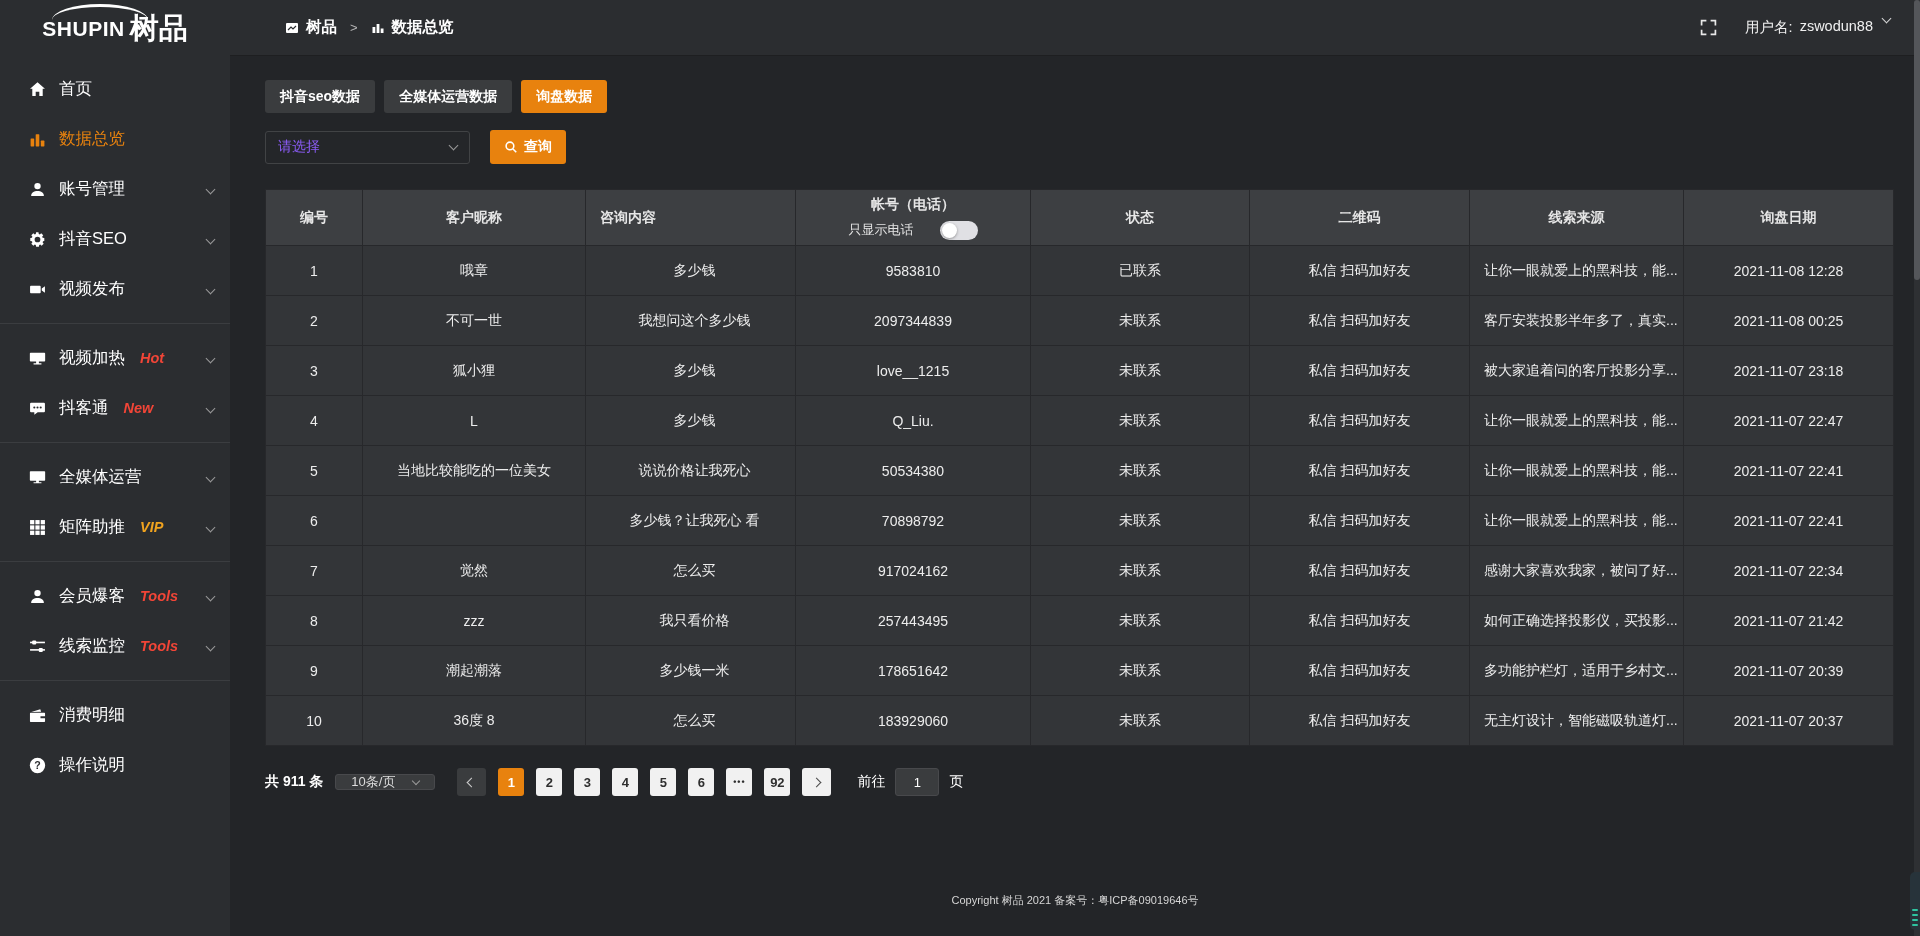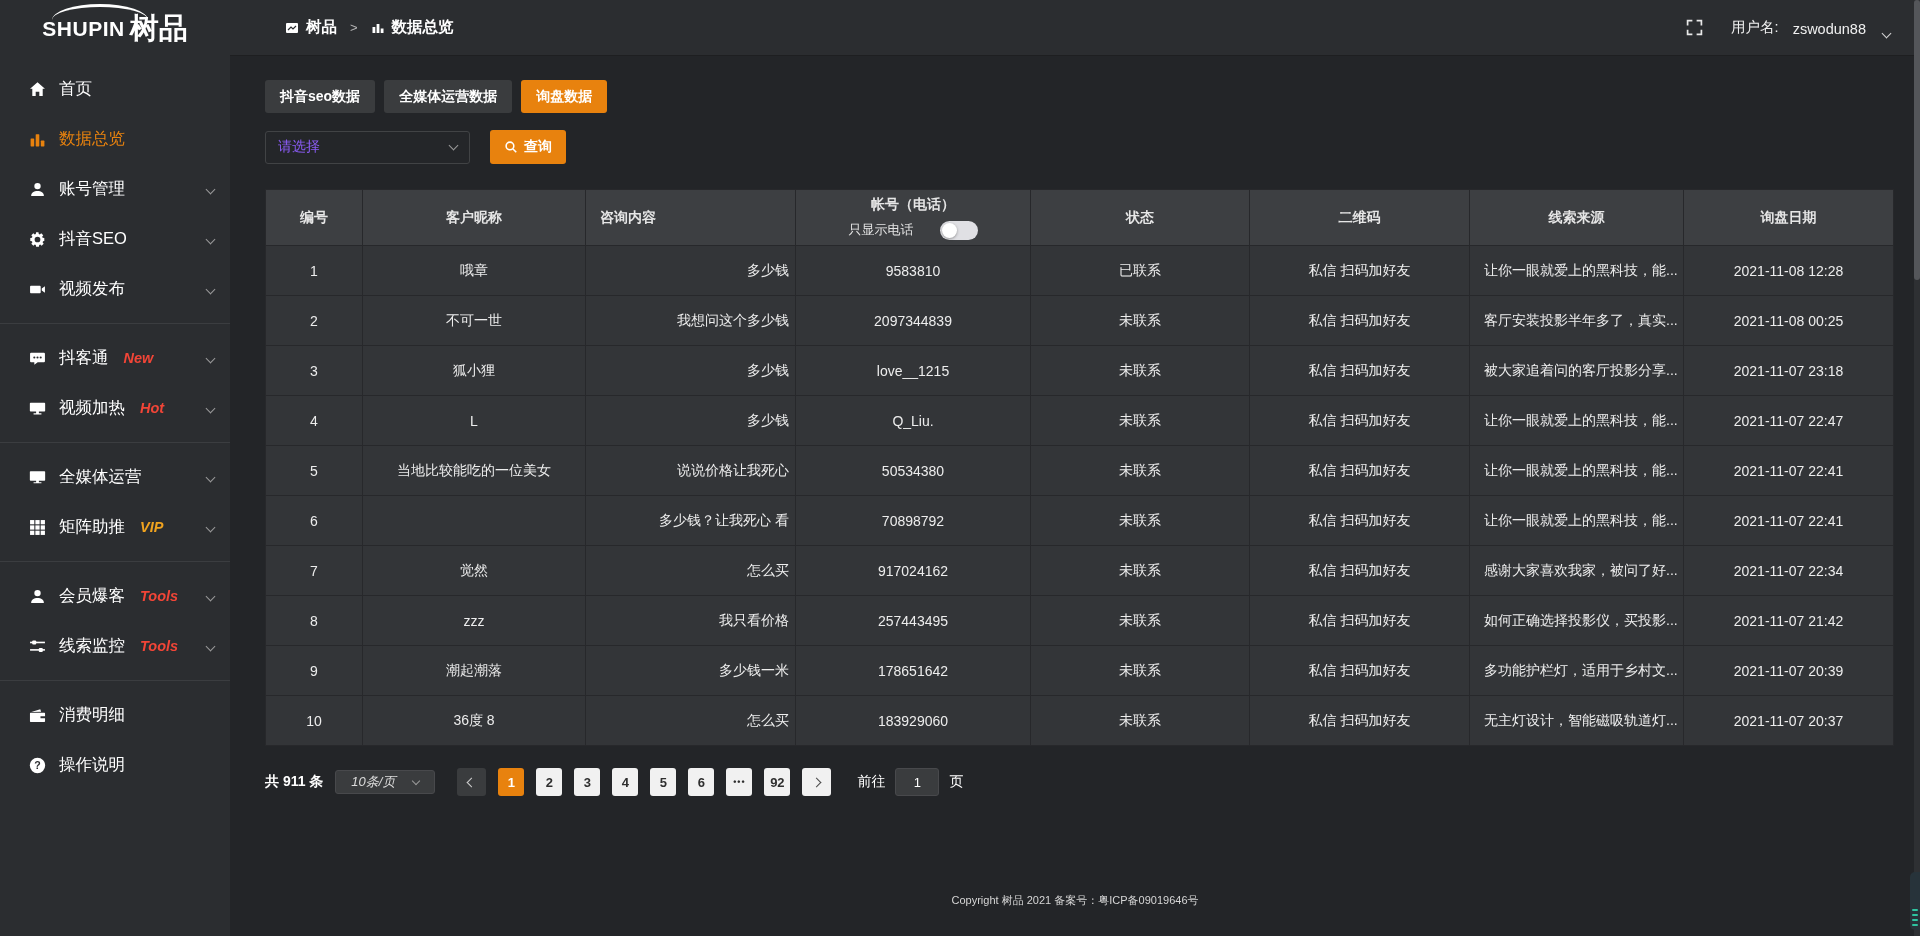--- a/index.html
+++ b/index.html
@@ -35,21 +35,21 @@
   
   .main { flex: 1; display: flex; flex-direction: column; background: #232528; min-width: 0; }
   .topbar { height: 56px; flex-shrink: 0; background: #2b2d30; border-bottom: 1px solid #1e1f21;
     display: flex; align-items: center; padding: 0 30px 0 55px; }
   .breadcrumb { display: flex; align-items: center; gap: 7px; color: #fff; font-size: 15.5px; font-weight: bold; }
   .bc-icon { display: inline-flex; align-items: center; }
   .bc-sep { color: #b5b5b5; font-size: 13px; font-weight: normal; margin: 0 6px; }
   .bc-item { cursor: default; }
   .user-area { margin-left: auto; display: flex; align-items: center; gap: 28px; }
   .fs-icon { display: inline-flex; cursor: pointer; }
-  .username { color: #f0f0f0; font-size: 14.5px; display: inline-flex; align-items: flex-end; gap: 14px; cursor: pointer; }
+  .username { color: #f0f0f0; font-size: 14.5px; display: inline-flex; align-items: flex-start; gap: 7px; cursor: pointer; }
   .user-chev { border-color: #d5d5d5; margin-left: 3px; margin-top: -3px; }
 
   
   .content { padding: 0 0 0 35px; flex: 1; }
   .tabs { margin-top: 24px; display: flex; gap: 9px; }
   .tab { height: 33px; padding: 0 15px; border: none; border-radius: 3px; background: #3a3c3e;
     color: #fff; font-size: 14px; font-weight: bold; cursor: pointer; font-family: inherit; }
   .tab.active { background: var(--accent, #e8820e); }
 
   .filterbar { margin-top: 17px; display: flex; align-items: center; }
@@ -64,33 +64,33 @@
     background: var(--accent, #e8820e); color: #fff; font-size: 14px; font-weight: bold; cursor: pointer;
     display: inline-flex; align-items: center; gap: 6px; font-family: inherit; }
 
   
   .data-table { margin-top: 25px; width: 1628px; border-collapse: collapse; table-layout: fixed; background: #333538; }
   .data-table th, .data-table td { border: 1px solid #27282b; }
   .data-table col:nth-child(1) { width: 97px; }
   .data-table thead th { height: 56px; background: #3d3f42; color: #e6e6e6; font-size: 14px; font-weight: bold; text-align: center; }
   .data-table thead th:nth-child(3) { text-align: left; padding-left: 14px; }
   .data-table tbody td { height: 50px; color: #ededed; font-size: 14px; text-align: center; padding: 0 6px; overflow: hidden; white-space: nowrap; }
-  .data-table td.left, .data-table th.left { text-align: right; padding-left: 14px; }
+  .data-table td.left, .data-table th.left { text-align: center; padding-left: 14px; }
   .orange { color: var(--link, #e8821e); }
   td[data-interactable="true"] { cursor: pointer; }
   .th-line2 { margin-top: 7px; display: flex; align-items: center; justify-content: center; font-size: 13px; font-weight: normal; color: #e3e3e3; gap: 20px; }
   .toggle { width: 38px; height: 19px; background: #e0e0e4; border-radius: 10px; position: relative; margin-left: 6px; cursor: pointer; display: inline-block; }
   .toggle::after { content: ""; position: absolute; left: 2px; top: 2px; width: 15px; height: 15px;
     background: #fff; border-radius: 50%; box-shadow: 0 1px 3px rgba(0,0,0,.35); }
 
   
   .pagination { margin-top: 22px; display: flex; align-items: center; color: #fff; font-size: 14px; }
   .total { font-weight: bold; margin-right: 12px; }
-  .page-size { width: 100px; height: 24px; background: #3a3c3e; border: 1px solid #48494c; border-radius: 3px;
-    display: inline-flex; align-items: center; justify-content: center; gap: 18px; color: #dcdcdc; font-size: 13px; cursor: pointer; font-style: italic; }
+  .page-size { width: 100px; height: 16px; background: #3a3c3e; border: 1px solid #48494c; border-radius: 3px;
+    display: inline-flex; align-items: center; justify-content: center; gap: 18px; color: #dcdcdc; font-size: 13px; cursor: pointer; }
   .ps-chev { margin-top: -3px; width: 6px; height: 6px; }
   .pg-nav { width: 29px; height: 28px; border: none; border-radius: 3px; cursor: pointer;
     display: inline-flex; align-items: center; justify-content: center; }
   .pg-nav.prev { margin-left: 22px; background: #3a3c3e; }
   .pg-nav.prev .chev { border-color: #cfcfcf; }
   .pg-nav.next { margin-left: 12px; background: #f1f1f1; }
   .pg-nav.next .chev { border-color: #4a4a4a; }
   .pages { display: inline-flex; }
   .pg { min-width: 26px; height: 28px; margin-left: 12px; padding: 0 4px; border: none; border-radius: 3px;
     background: #f1f1f1; color: #2f2f2f; font-size: 13px; font-weight: bold; cursor: pointer; font-family: inherit;
@@ -172,40 +172,40 @@
               <path fill="currentColor" d="M1 4.5h9.2a.8.8 0 0 1 .8.8v5.4a.8.8 0 0 1-.8.8H1.8a.8.8 0 0 1-.8-.8V5.3a.8.8 0 0 1 .8-.8zM12 7l3-2v6l-3-2z"></path>
             </svg>
           </span>
           <span class="mi-label" data-interactable="false">视频发布</span>
           <i class="chev chev-down menu-chev" data-interactable="false"></i>
         </div>
         <div class="menu-divider" data-interactable="false"></div>
         <div class="menu-item" data-interactable="true">
           <span class="mi-icon" data-interactable="false">
             <svg viewBox="0 0 16 16" width="17" height="17">
+              <path fill="currentColor" d="M1.5 2.5h13a.7.7 0 0 1 .7.7v7a.7.7 0 0 1-.7.7h-5.2v1.6h2.4v1.1H4.3v-1.1h2.4v-1.6H1.5a.7.7 0 0 1-.7-.7v-7a.7.7 0 0 1 .7-.7z"></path>
+            </svg>
+          </span>
+          <span class="mi-label" data-interactable="false">视频加热</span>
+          <span class="badge red" data-interactable="false">Hot</span>
+          <i class="chev chev-down menu-chev" data-interactable="false"></i>
+        </div>
+        <div class="menu-item" data-interactable="true">
+          <span class="mi-icon" data-interactable="false">
+            <svg viewBox="0 0 16 16" width="17" height="17">
               <path fill="currentColor" d="M2 2.5h12a1 1 0 0 1 1 1v7a1 1 0 0 1-1 1H8.2L5 13.9v-2.4H2a1 1 0 0 1-1-1v-7a1 1 0 0 1 1-1z"></path>
               <g fill="#2b2d30">
                 <circle cx="5" cy="7" r="1"></circle>
                 <circle cx="8" cy="7" r="1"></circle>
                 <circle cx="11" cy="7" r="1"></circle>
               </g>
             </svg>
           </span>
           <span class="mi-label" data-interactable="false">抖客通</span>
           <span class="badge red" data-interactable="false">New</span>
-          <i class="chev chev-down menu-chev" data-interactable="false"></i>
-        </div>
-        <div class="menu-item" data-interactable="true">
-          <span class="mi-icon" data-interactable="false">
-            <svg viewBox="0 0 16 16" width="17" height="17">
-              <path fill="currentColor" d="M1.5 2.5h13a.7.7 0 0 1 .7.7v7a.7.7 0 0 1-.7.7h-5.2v1.6h2.4v1.1H4.3v-1.1h2.4v-1.6H1.5a.7.7 0 0 1-.7-.7v-7a.7.7 0 0 1 .7-.7z"></path>
-            </svg>
-          </span>
-          <span class="mi-label" data-interactable="false">视频加热</span>
-          <span class="badge red" data-interactable="false">Hot</span>
           <i class="chev chev-down menu-chev" data-interactable="false"></i>
         </div>
         <div class="menu-divider" data-interactable="false"></div>
         <div class="menu-item" data-interactable="true">
           <span class="mi-icon" data-interactable="false">
             <svg viewBox="0 0 16 16" width="17" height="17">
               <path fill="currentColor" d="M1.5 2h13a.7.7 0 0 1 .7.7v7.6a.7.7 0 0 1-.7.7h-5.2v1.4h2.4v1.1H4.3v-1.1h2.4V11H1.5a.7.7 0 0 1-.7-.7V2.7a.7.7 0 0 1 .7-.7z"></path>
             </svg>
           </span>
           <span class="mi-label" data-interactable="false">全媒体运营</span>

